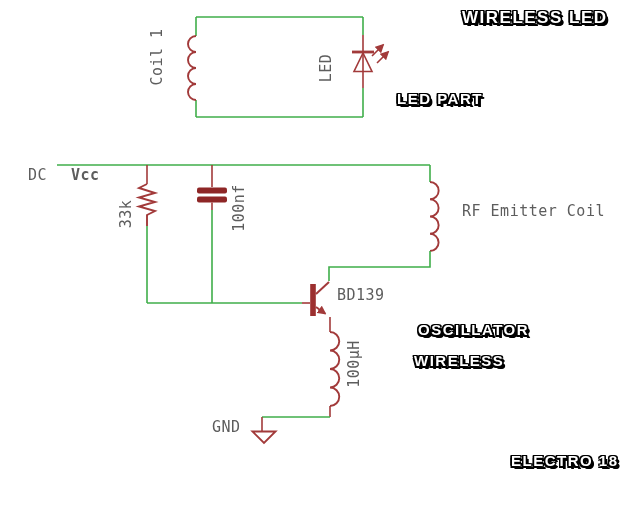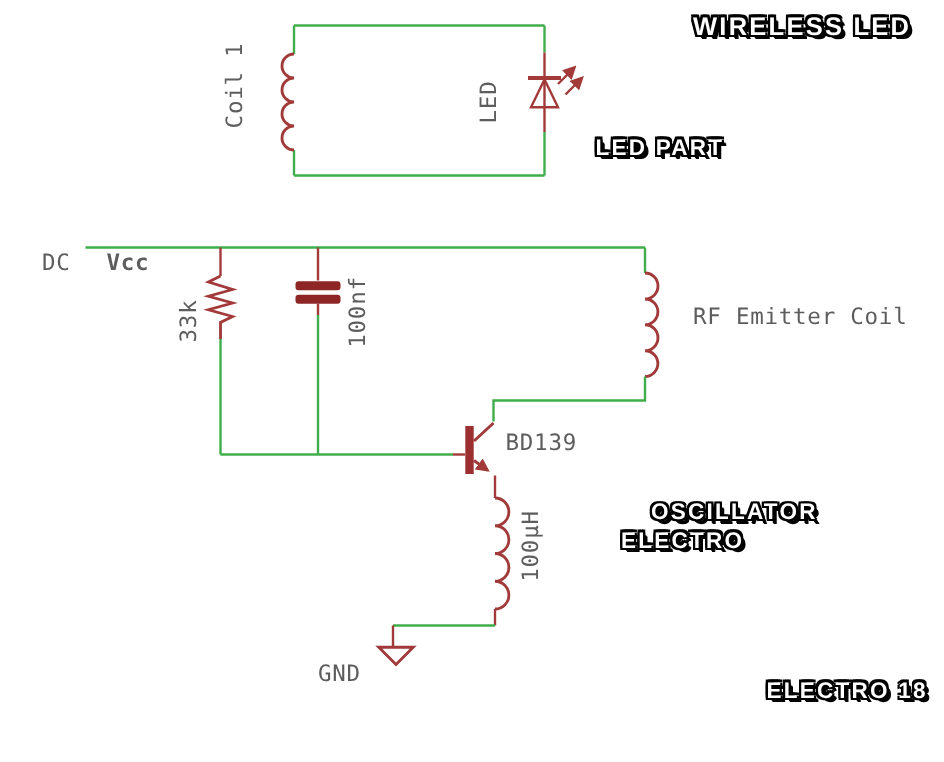--- a/index.html
+++ b/index.html
@@ -127,21 +127,21 @@
 
   <div class="vlabel" style="left:157px;top:57px;">Coil 1</div>
   <div class="vlabel" style="left:326px;top:68px;">LED</div>
   <div class="mlabel" style="left:28px;top:168px;">DC</div>
   <div class="mlabel" style="left:71px;top:168px;font-weight:bold;">Vcc</div>
   <div class="vlabel" style="left:126px;top:214px;">33k</div>
   <div class="vlabel" style="left:239px;top:208px;">100nf</div>
   <div class="mlabel" style="left:462px;top:204px;">RF Emitter Coil</div>
   <div class="mlabel" style="left:337px;top:288px;">BD139</div>
   <div class="vlabel" style="left:354px;top:364px;">100µH</div>
-  <div class="mlabel" style="left:212px;top:442px;">GND</div>
+  <div class="mlabel" style="left:212px;top:420px;">GND</div>
 
   <div class="sticker" style="left:462px;top:9px;font-size:17px;">WIRELESS LED</div>
   <div class="sticker" style="left:397px;top:91px;">LED PART</div>
-  <div class="sticker" style="left:434px;top:322px;margin-top:12px;">OSCILLATOR</div>
-  <div class="sticker" style="left:414px;top:353px;">ELECTRO</div>
+  <div class="sticker" style="left:418px;top:322px;">OSCILLATOR</div>
+  <div class="sticker" style="left:414px;top:353px;">WIRELESS</div>
   <div class="sticker" style="left:499px;top:453px;padding-left:12px;">ELECTRO 18</div>
 
 </div>
 
 </body></html>

